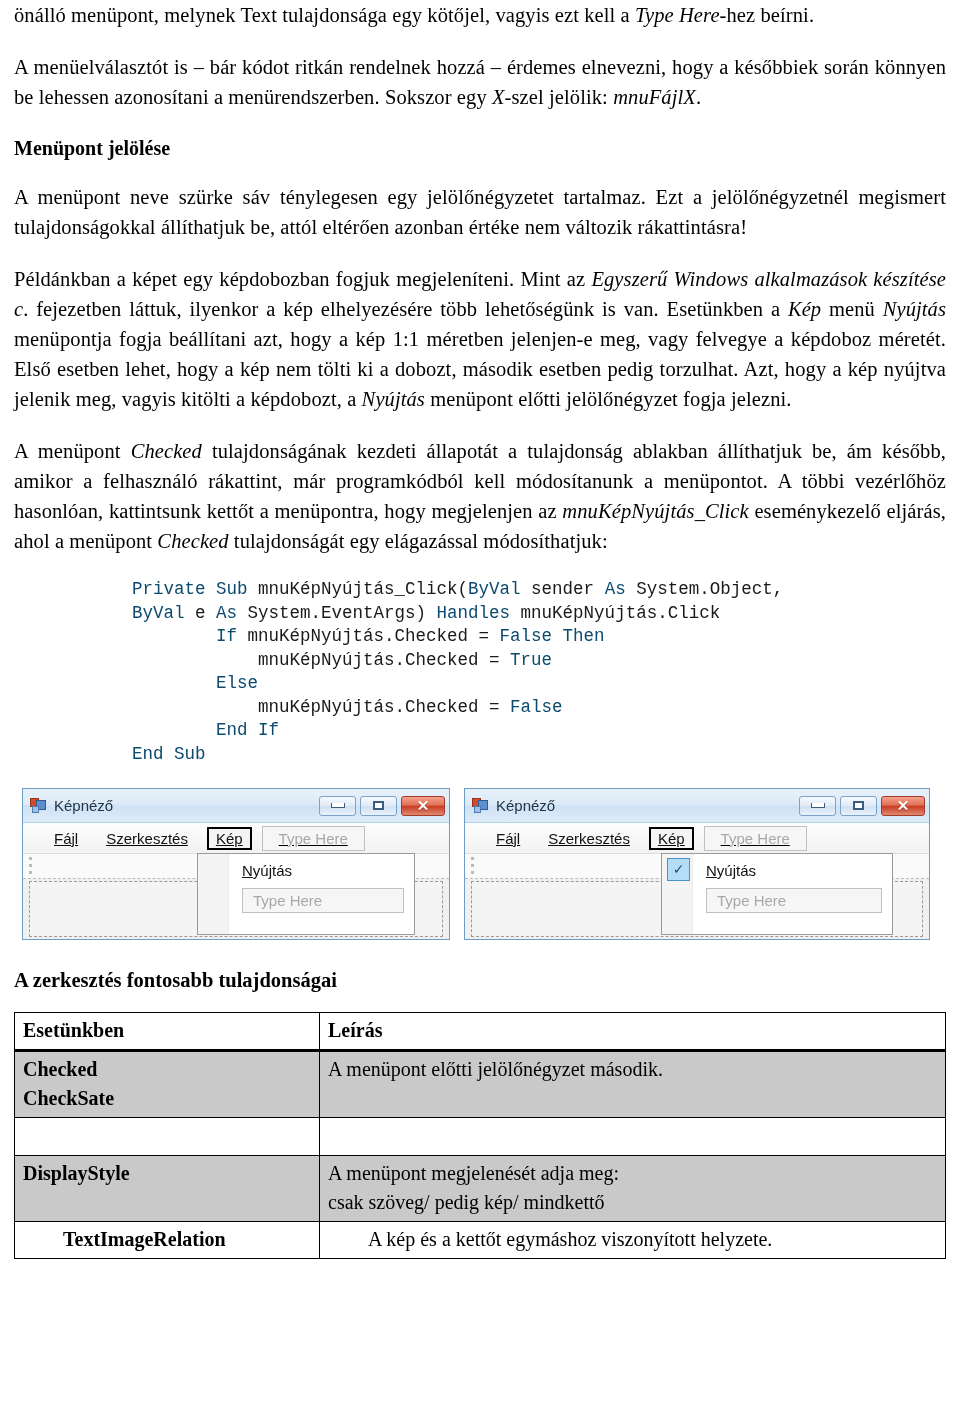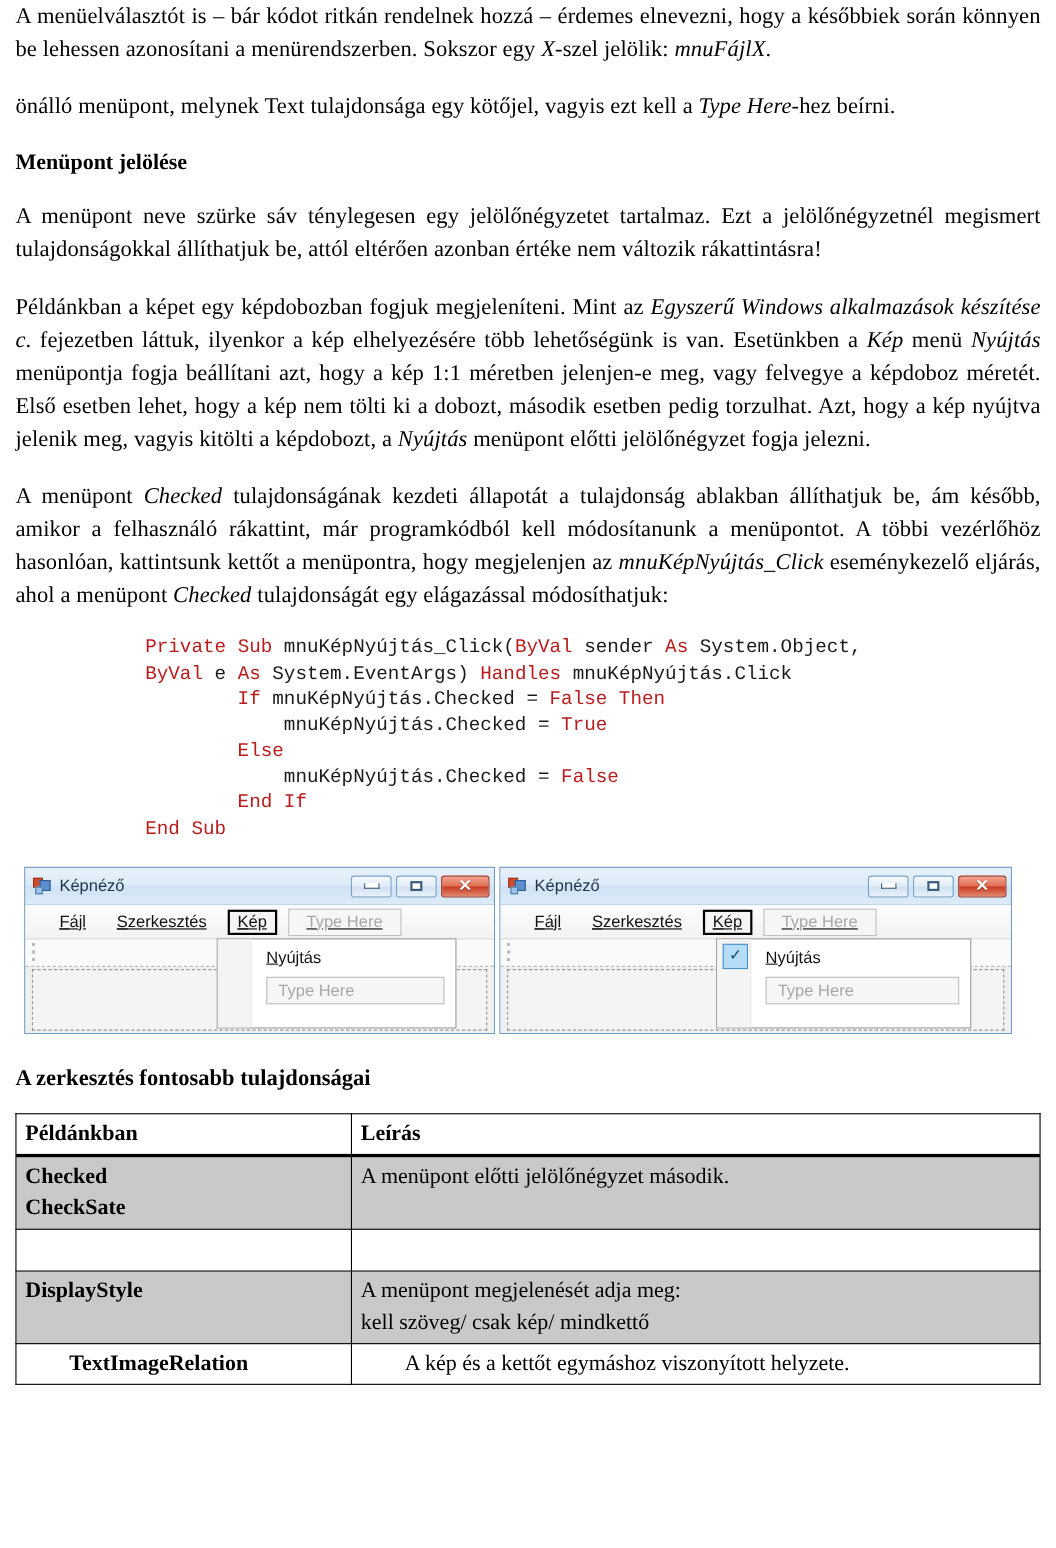--- a/index.html
+++ b/index.html
@@ -45,27 +45,27 @@
   
   .code-block {
     font-family: "Liberation Mono", "DejaVu Sans Mono", monospace;
     font-size: 17.5px;
     line-height: 23.5px;
     white-space: pre;
     color: #1a1a1a;
     margin: 4px 0 22px 0;
     padding-left: 118px;
   }
-  .kw { color: #b91c1c; }
+  .kw { color: #0c4a6e; }
   .code-line { min-height: 23.5px; }
 
   
   .shots {
     display: flex;
-    gap: 4px;
+    gap: 14px;
     margin: 4px 0 26px 0;
     padding-left: 8px;
   }
   .win {
     position: relative;
     border: 1px solid #6f9cc4;
     background: #f0f0f0;
     box-shadow: 0 0 0 1px #b9d3ea inset;
     box-sizing: border-box;
     overflow: hidden;
@@ -246,23 +246,23 @@
   tr.shaded td { background: #c9c9c9; }
   tr.plain td { background: #ffffff; padding-left: 48px; }
   tr.empty td { height: 30px; line-height: 30px; }
   .col-a { width: 305px; }
 </style>
 </head>
 <body>
 
 <div class="page">
 
+  <p class="body-par"><span>önálló menüpont, melynek Text tulajdonsága egy kötőjel, vagyis ezt kell a </span><span class="ital">Type Here</span><span>-hez beírni.</span></p>
+
   <p class="body-par"><span>A menüelválasztót is – bár kódot ritkán rendelnek hozzá – érdemes elnevezni, hogy a későbbiek során könnyen be lehessen azonosítani a menürendszerben. Sokszor egy </span><span class="ital">X</span><span>-szel jelölik: </span><span class="ital">mnuFájlX</span><span>.</span></p>
-
-  <p class="body-par"><span>önálló menüpont, melynek Text tulajdonsága egy kötőjel, vagyis ezt kell a </span><span class="ital">Type Here</span><span>-hez beírni.</span></p>
 
   <h2 class="section-head">Menüpont jelölése</h2>
 
   <p class="body-par">A menüpont neve szürke sáv ténylegesen egy jelölőnégyzetet tartalmaz. Ezt a jelölőnégyzetnél megismert tulajdonságokkal állíthatjuk be, attól eltérően azonban értéke nem változik rákattintásra!</p>
 
   <p class="body-par"><span>Példánkban a képet egy képdobozban fogjuk megjeleníteni. Mint az </span><span class="ital">Egyszerű Windows alkalmazások készítése c</span><span>. fejezetben láttuk, ilyenkor a kép elhelyezésére több lehetőségünk is van. Esetünkben a </span><span class="ital">Kép</span><span> menü </span><span class="ital">Nyújtás</span><span> menüpontja fogja beállítani azt, hogy a kép 1:1 méretben jelenjen-e meg, vagy felvegye a képdoboz méretét. Első esetben lehet, hogy a kép nem tölti ki a dobozt, második esetben pedig torzulhat. Azt, hogy a kép nyújtva jelenik meg, vagyis kitölti a képdobozt, a </span><span class="ital">Nyújtás</span><span> menüpont előtti jelölőnégyzet fogja jelezni.</span></p>
 
   <p class="body-par"><span>A menüpont </span><span class="ital">Checked</span><span> tulajdonságának kezdeti állapotát a tulajdonság ablakban állíthatjuk be, ám később, amikor a felhasználó rákattint, már programkódból kell módosítanunk a menüpontot. A többi vezérlőhöz hasonlóan, kattintsunk kettőt a menüpontra, hogy megjelenjen az </span><span class="ital">mnuKépNyújtás_Click</span><span> eseménykezelő eljárás, ahol a menüpont </span><span class="ital">Checked</span><span> tulajdonságát egy elágazással módosíthatjuk:</span></p>
 
   <div class="code-block"><div class="code-line"><span class="kw">Private</span> <span class="kw">Sub</span><span> mnuKépNyújtás_Click(</span><span class="kw">ByVal</span><span> sender </span><span class="kw">As</span><span> System.Object,</span></div><div class="code-line"><span class="kw">ByVal</span><span> e </span><span class="kw">As</span><span> System.EventArgs) </span><span class="kw">Handles</span><span> mnuKépNyújtás.Click</span></div><div class="code-line">        <span class="kw">If</span><span> mnuKépNyújtás.Checked = </span><span class="kw">False</span> <span class="kw">Then</span></div><div class="code-line">            <span>mnuKépNyújtás.Checked = </span><span class="kw">True</span></div><div class="code-line">        <span class="kw">Else</span></div><div class="code-line">            <span>mnuKépNyújtás.Checked = </span><span class="kw">False</span></div><div class="code-line">        <span class="kw">End</span> <span class="kw">If</span></div><div class="code-line"><span class="kw">End</span> <span class="kw">Sub</span></div></div>
@@ -347,36 +347,36 @@
 
   <h2 class="table-head">A zerkesztés fontosabb tulajdonságai</h2>
 
   <table class="props">
     <colgroup>
         <col class="col-a">
         <col>
       </colgroup>
     <thead>
       <tr>
-        <th>Példánkban</th>
+        <th>Esetünkben</th>
         <th>Leírás</th>
       </tr>
     </thead>
     <tbody>
       <tr class="shaded">
         <td class="prop"><span>Checked</span><br><span>CheckSate</span></td>
         <td><span>A menüpont előtti jelölőnégyzet második.</span></td>
       </tr>
       <tr class="plain empty">
         <td class="prop"></td>
         <td></td>
       </tr>
       <tr class="shaded">
         <td class="prop">DisplayStyle</td>
-        <td><span>A menüpont megjelenését adja meg:</span><br><span>kell szöveg/ csak kép/ mindkettő</span></td>
+        <td><span>A menüpont megjelenését adja meg:</span><br><span>csak szöveg/ pedig kép/ mindkettő</span></td>
       </tr>
       <tr class="plain">
         <td class="prop">TextImageRelation</td>
         <td>A kép és a kettőt egymáshoz viszonyított helyzete.</td>
       </tr>
     </tbody>
   </table>
 
 </div>
 

